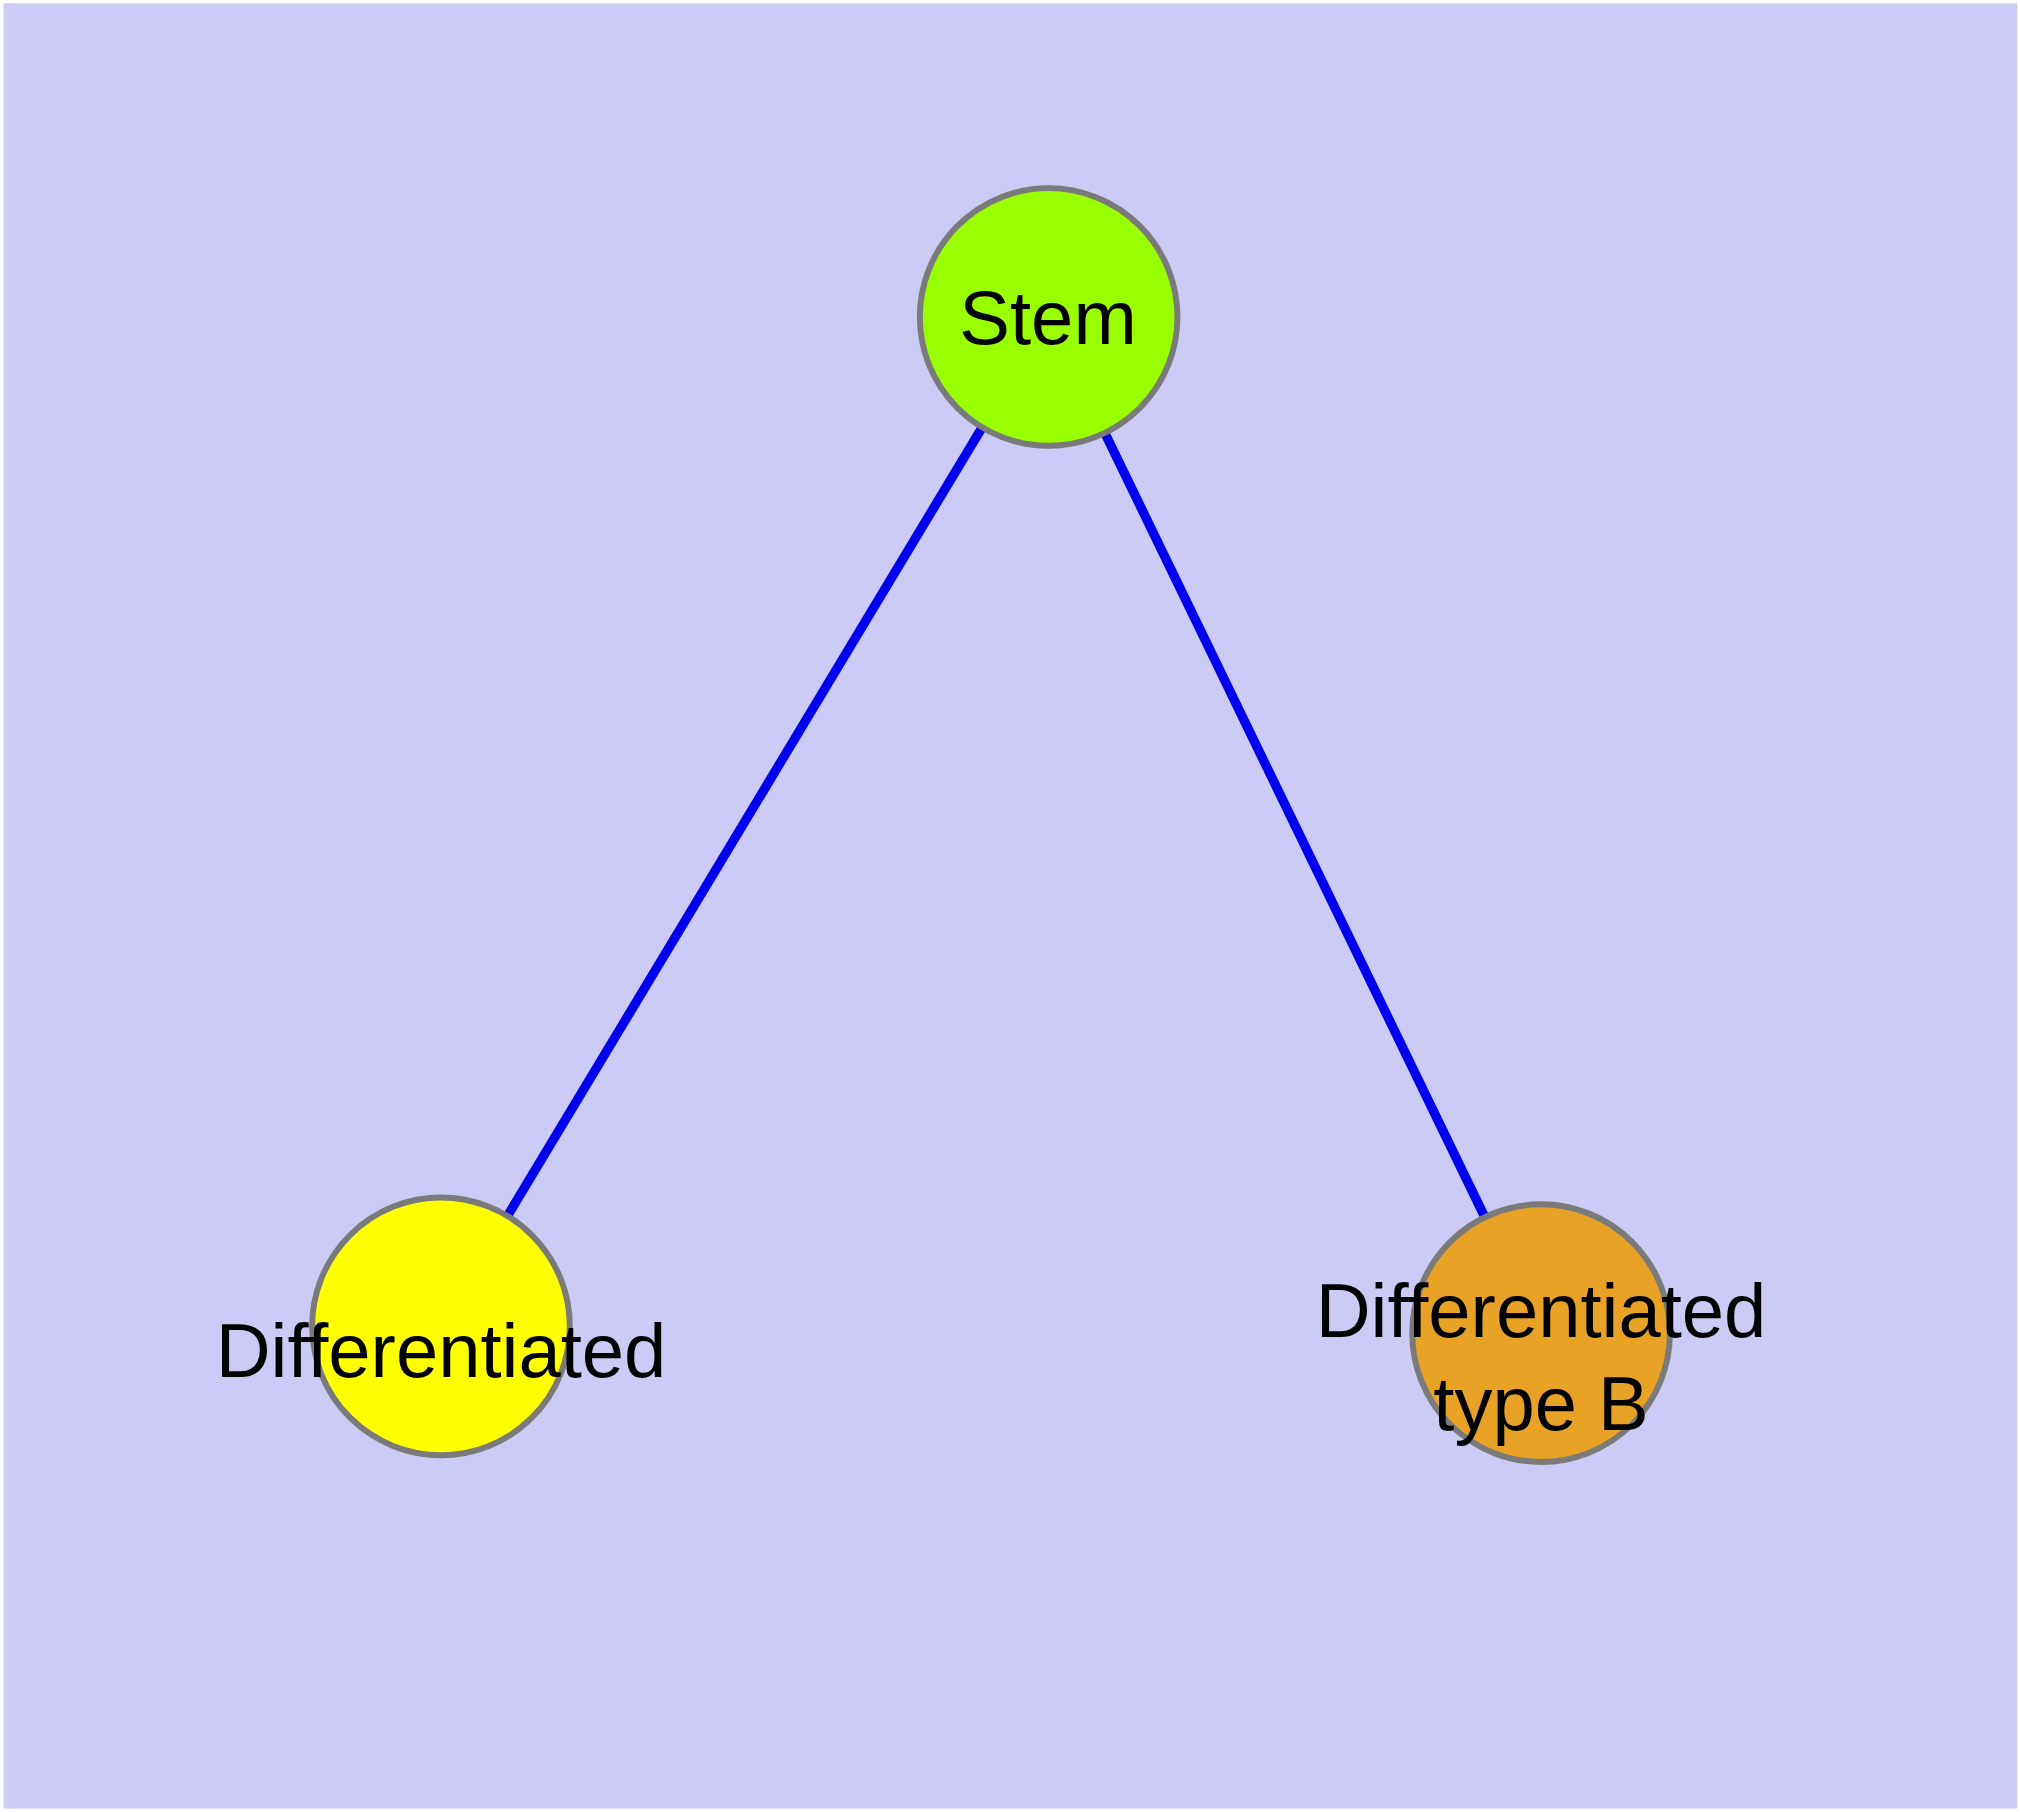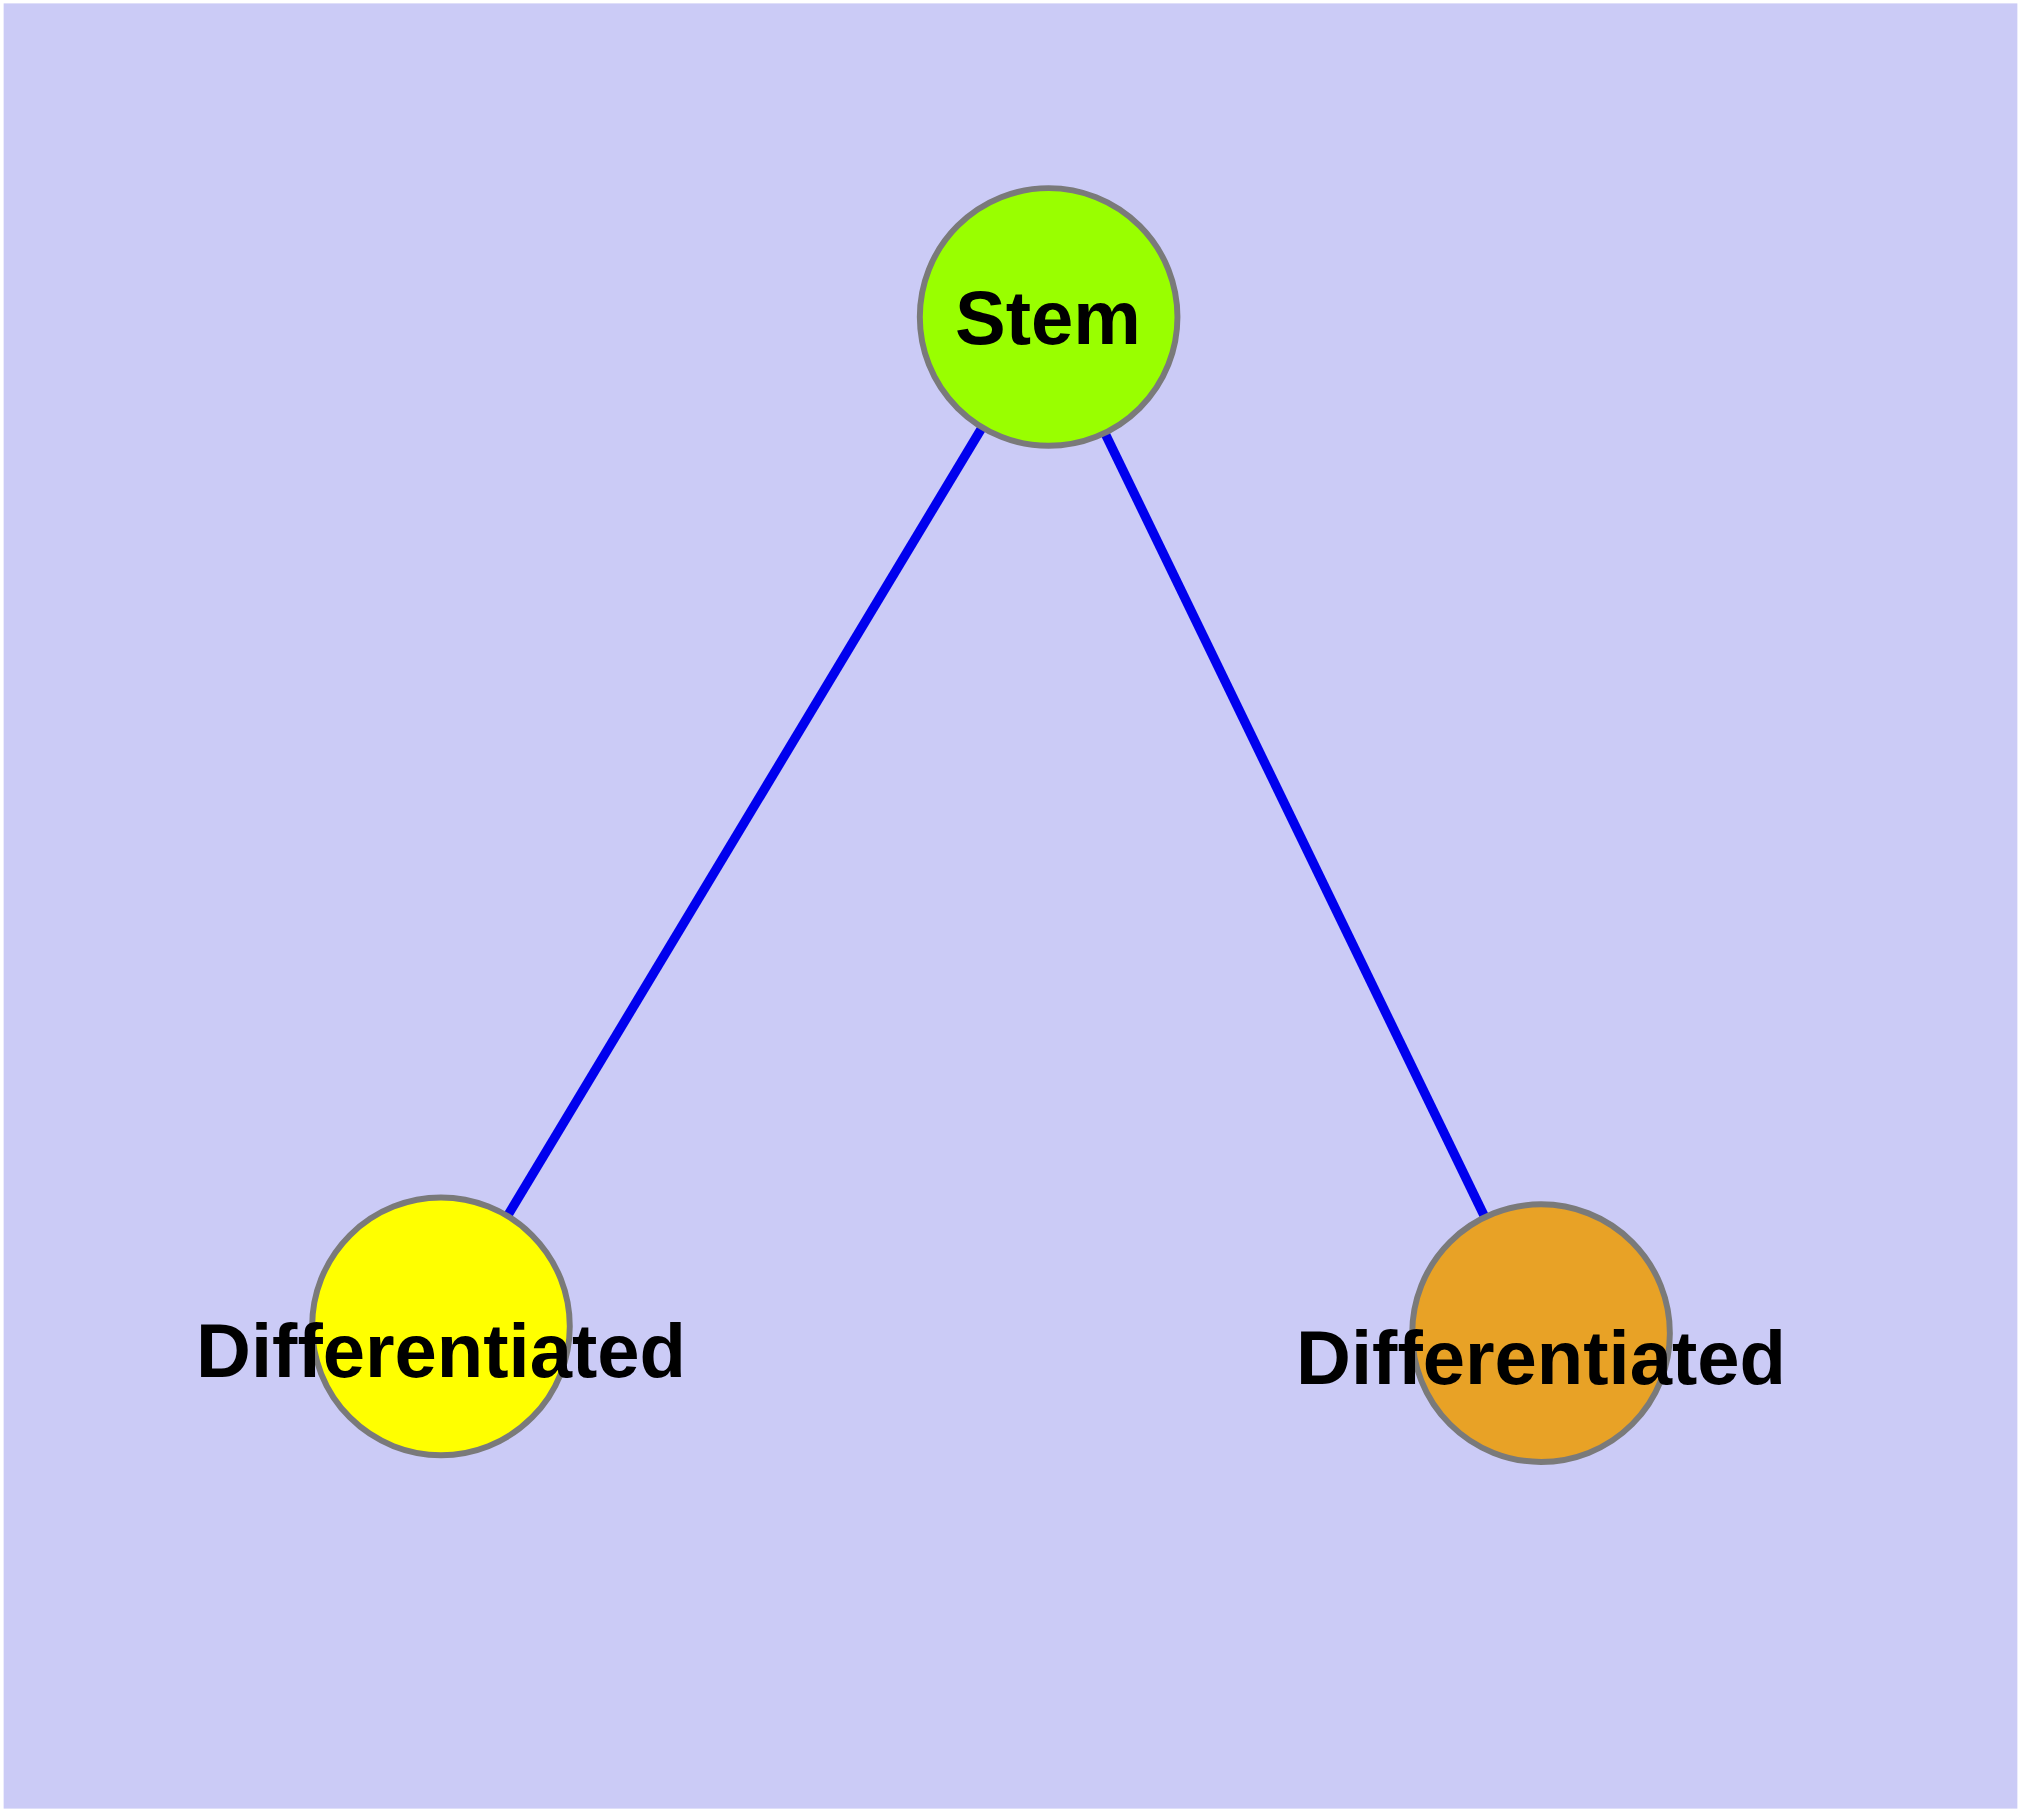--- a/index.html
+++ b/index.html
@@ -20,21 +20,21 @@
     left: 0;
     top: 0;
     width: 2021px;
     height: 1812px;
     display: block;
   }
   .node-label {
     position: absolute;
     transform: translate(-50%, -50%);
     font-family: "Liberation Sans", sans-serif;
-    font-weight: 700;
+    font-weight: 400;
     font-size: 76px;
     line-height: 93px;
     color: #000000;
     text-align: center;
     white-space: nowrap;
     pointer-events: none;
   }
 </style>
 </head>
 <body>
@@ -57,16 +57,17 @@
   </svg>
 
   <div class="node-label" style="left:1048px; top:317px;">Stem</div>
 
   <div class="node-label" style="left:441px; top:1350px;">
     <div>Differentiated</div>
   </div>
 
   <div class="node-label" style="left:1541px; top:1357px;">
     <div>Differentiated</div>
+    <div>type B</div>
   </div>
 
 </div>
 
 
 </body></html>

